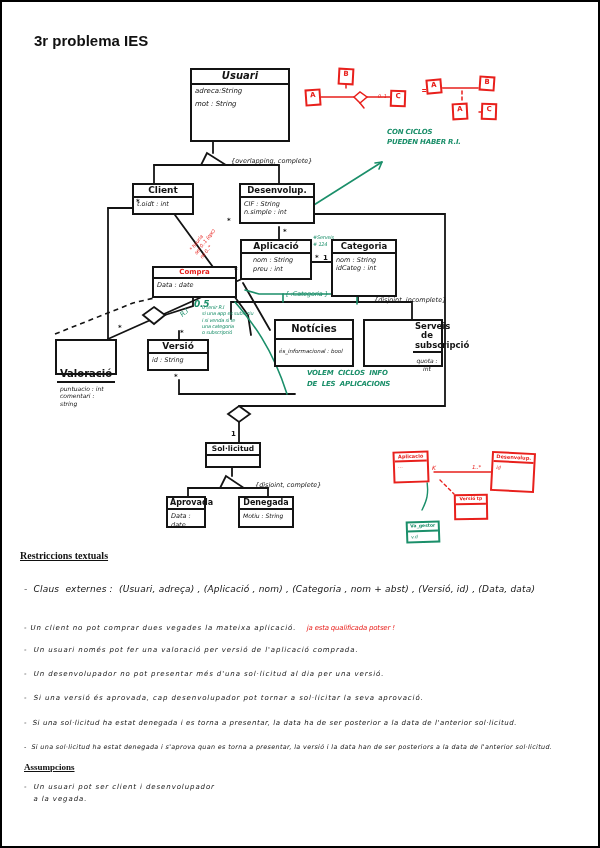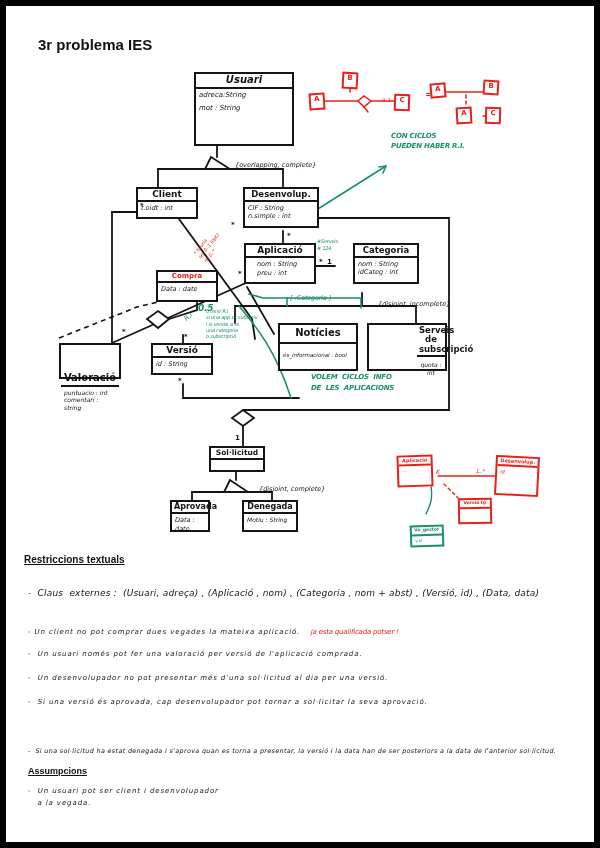--- a/index.html
+++ b/index.html
@@ -1,22 +1,22 @@
 <!DOCTYPE html>
 <html><head>
 <meta charset="utf-8">
 <style>
   html,body{margin:0;padding:0;background:#fff;}
   body{width:600px;height:848px;font-family:"Liberation Sans",sans-serif;}
   #page{position:relative;width:600px;height:848px;background:#ffffff;
-        border:6px solid #000000;box-sizing:border-box;overflow:hidden;}
+        border:2px solid #000000;box-sizing:border-box;overflow:hidden;}
   .ink{position:absolute;white-space:pre;}
   
   .typed{font-family:"Liberation Sans",sans-serif;font-weight:bold;color:#111;}
-  .typed.u{text-decoration:underline;}
+  .typed.u{text-decoration:underline;font-family:Liberation Serif, serif;}
   
   .hw{font-family:"DejaVu Sans",sans-serif;color:#141414;
       font-style:italic;letter-spacing:-0.2px;}
   .hw.red{color:#e8201c;}
   .hw.grn{color:#1b8f6a;}
   .cls-title{font-weight:bold;font-style:normal;font-family:"DejaVu Sans",sans-serif;}
   
   .box{position:absolute;border:2px solid #141414;background:#fff;box-sizing:border-box;}
   .box .hdr{border-bottom:2px solid #141414;text-align:center;
             font-family:"DejaVu Sans",sans-serif;font-weight:bold;color:#141414;
@@ -122,29 +122,29 @@
   </div>
 
   <div class="box" style="left:238px;top:237px;width:72px;height:41px;">
     <div class="hdr cls-title" style="font-size:9px;">Aplicació</div>
     <div class="attrs" style="font-size:6.5px;margin-left:8px;">
       <div>nom : String</div>
       <div>preu : int</div>
     </div>
   </div>
 
-  <div class="box" style="left:347px;top:237px;width:66px;height:41px;">
+  <div class="box" style="left:329px;top:237px;width:66px;height:58px;">
     <div class="hdr cls-title" style="font-size:8.5px;">Categoria</div>
     <div class="attrs" style="font-size:6.5px;">
       <div>nom : String</div>
       <div>idCateg : int</div>
     </div>
   </div>
 
-  <div class="box" style="left:150px;top:264px;width:62px;height:32px;">
+  <div class="box" style="left:150px;top:264px;width:85px;height:32px;">
     <div class="hdr cls-title red" style="font-size:7px;color:#e8201c;">Compra</div>
     <div class="attrs" style="font-size:6.5px;">
       <div>Data : date</div>
     </div>
   </div>
 
   <div class="box" style="left:53px;top:337px;width:62px;height:36px;">
     <div class="hdr cls-title" style="font-size:10px;margin-top:27px;">Valoració</div>
     <div class="attrs" style="font-size:6px;">
       <div>puntuacio : int</div>
@@ -305,19 +305,20 @@
   <div class="ink hw" style="left:22px;top:582px;font-size:9px;letter-spacing:0.2px;">-  Claus  externes :  (Usuari, adreça) , (Aplicació , nom) , (Categoria , nom + abst) , (Versió, id) , (Data, data)</div>
 
   <div style="position:absolute;left:22px;top:614px;">
     <span class="hw" style="font-size:7px;letter-spacing:0.9px;">-  Un client no pot comprar dues vegades la mateixa aplicació.</span>
     <span class="hw red" style="font-size:7px;margin-left:6px;">ja esta qualificada potser !</span>
   </div>
 
   <div class="ink hw" style="left:22px;top:644px;font-size:7px;letter-spacing:0.9px;">-  Un usuari només pot fer una valoració per versió de l'aplicació comprada.</div>
   <div class="ink hw" style="left:22px;top:668px;font-size:7px;letter-spacing:0.9px;">-  Un desenvolupador no pot presentar més d'una sol·licitud al dia per una versió.</div>
   <div class="ink hw" style="left:22px;top:692px;font-size:7px;letter-spacing:0.9px;">-  Si una versió és aprovada, cap desenvolupador pot tornar a sol·licitar la seva aprovació.</div>
+  <div class="ink hw" style="left:22px;top:717px;font-size:7px;letter-spacing:0.55px;">-  Si una sol·licitud ha estat denegada i es torna a presentar, la data ha de ser posterior a la data de l'anterior sol·licitud.</div>
   <div class="ink hw" style="left:22px;top:741px;font-size:6.4px;letter-spacing:0.35px;">-  Si una sol·licitud ha estat denegada i s'aprova quan es torna a presentar, la versió i la data han de ser posteriors a la data de l'anterior sol·licitud.</div>
 
   <div class="ink typed u" style="left:22px;top:760px;font-size:9px;">Assumpcions</div>
   <div class="ink hw" style="left:22px;top:781px;font-size:7px;letter-spacing:0.9px;">-  Un usuari pot ser client i desenvolupador</div>
   <div class="ink hw" style="left:22px;top:793px;font-size:7px;letter-spacing:0.9px;">   a la vegada.</div>
 
 </div>
 
 </body></html>

